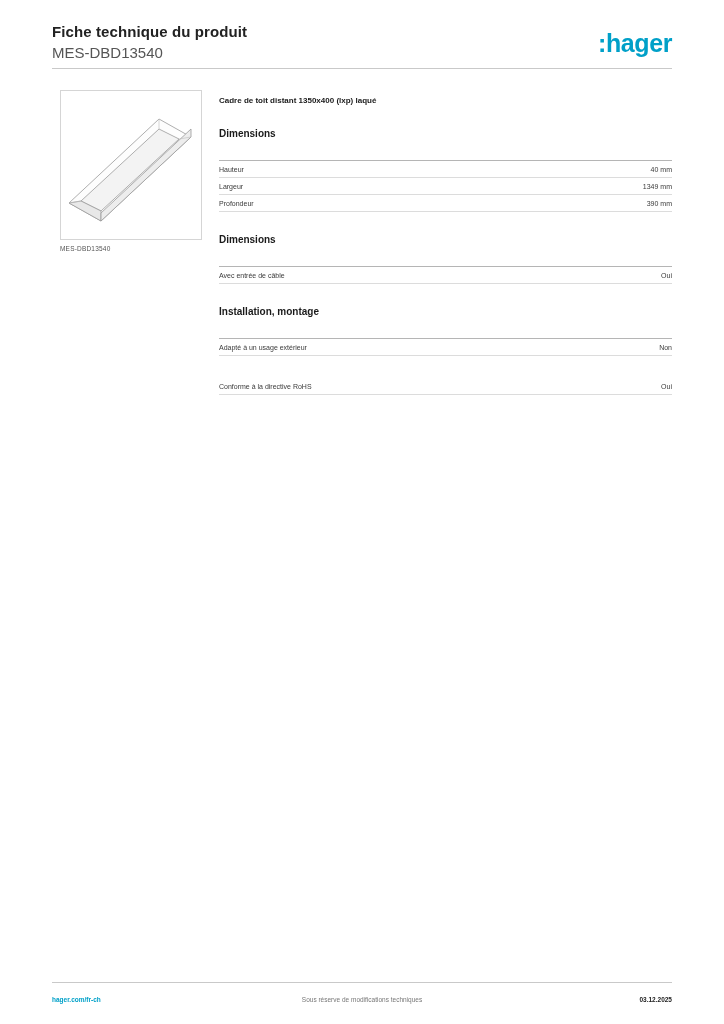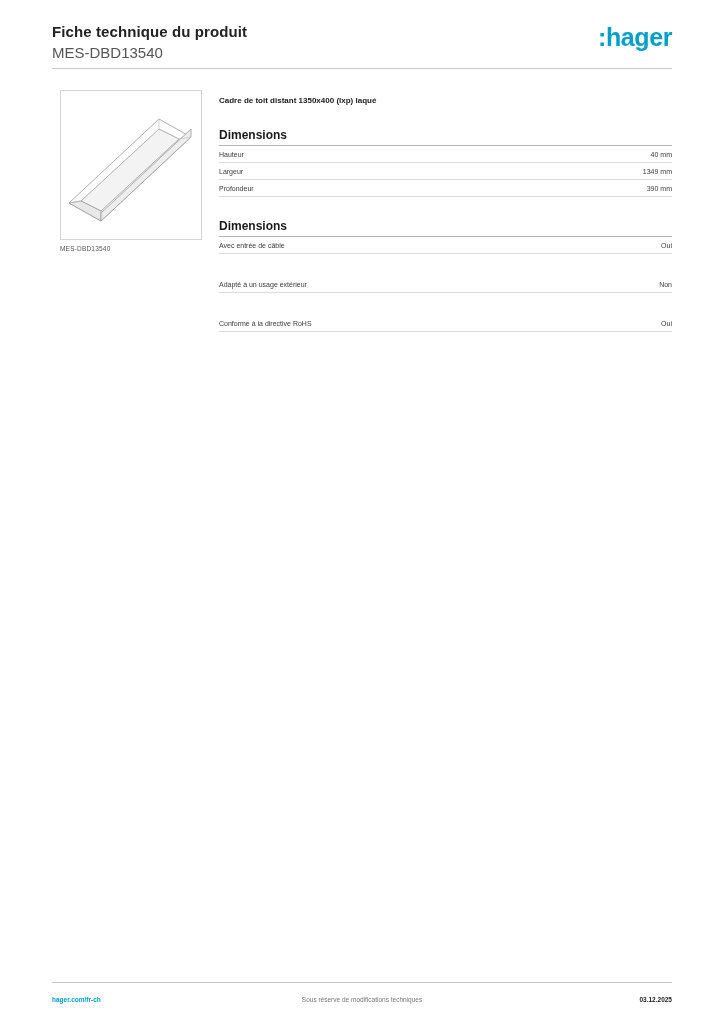--- a/index.html
+++ b/index.html
@@ -50,21 +50,21 @@
     color: #555555;
     line-height: 19px;
     margin-top: 2px;
   }
   .logo {
     font-size: 25px;
     font-weight: bold;
     color: #00a0c8;
     letter-spacing: -0.4px;
     line-height: 26px;
-    margin-top: 2px;
+    margin-top: 8px;
     text-align: center;
   }
   .header-rule {
     position: absolute;
     left: 52px;
     top: 68px;
     width: 620px;
     height: 1px;
     background: #c9c9c9;
   }
@@ -109,24 +109,24 @@
     font-size: 8px;
     font-weight: bold;
     color: #1a1a1a;
     margin-top: 27px;
   }
 
   .group {
     margin-top: 22px;
   }
   .group-title {
-    font-size: 12px;
-    font-weight: bold;
-    color: #1a1a1a;
-    padding-bottom: 3px;
+    font-size: 10px;
+    font-weight: bold;
+    color: #1a1a1a;
+    padding-bottom: 21px;
     border-bottom: 1px solid #b5b5b5;
   }
   .row {
     display: flex;
     justify-content: space-between;
     align-items: baseline;
     font-size: 7px;
     color: #3a3a3a;
     padding: 3.5px 0 3.5px 0;
     border-bottom: 1px solid #dcdcdc;
@@ -228,20 +228,21 @@
     <div class="group">
       <div class="group-title">Dimensions</div>
       <div class="row">
         <span class="label">Avec entrée de câble</span>
         <span class="value">Oui</span>
       </div>
     </div>
 
 
     <div class="group">
+      <div class="group-title">Installation, montage</div>
       <div class="row">
         <span class="label">Adapté à un usage extérieur</span>
         <span class="value">Non</span>
       </div>
     </div>
 
     <div class="group">
       <div class="row">
         <span class="label">Conforme à la directive RoHS</span>
         <span class="value">Oui</span>

